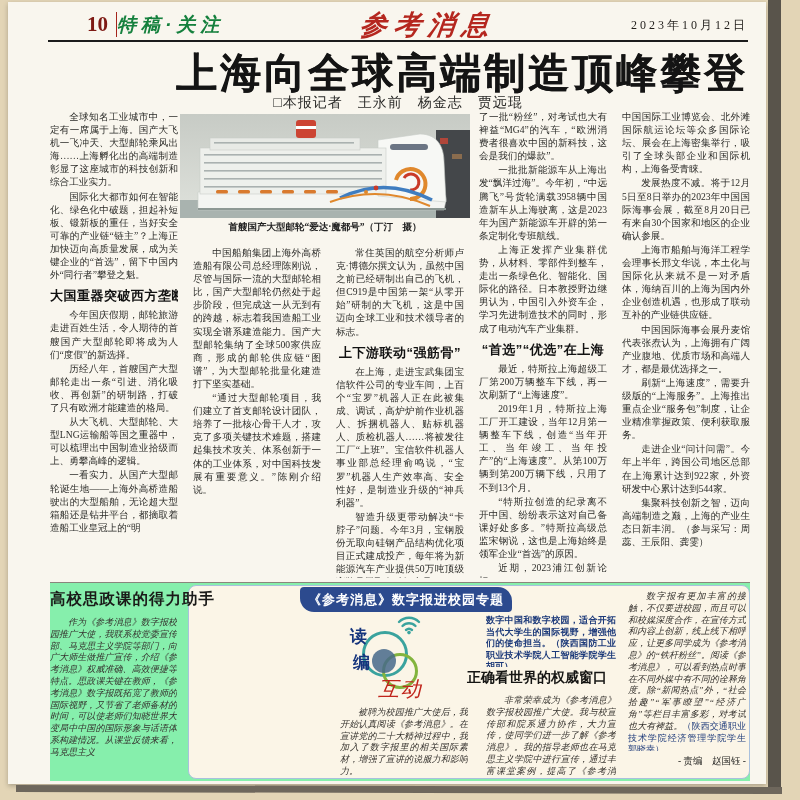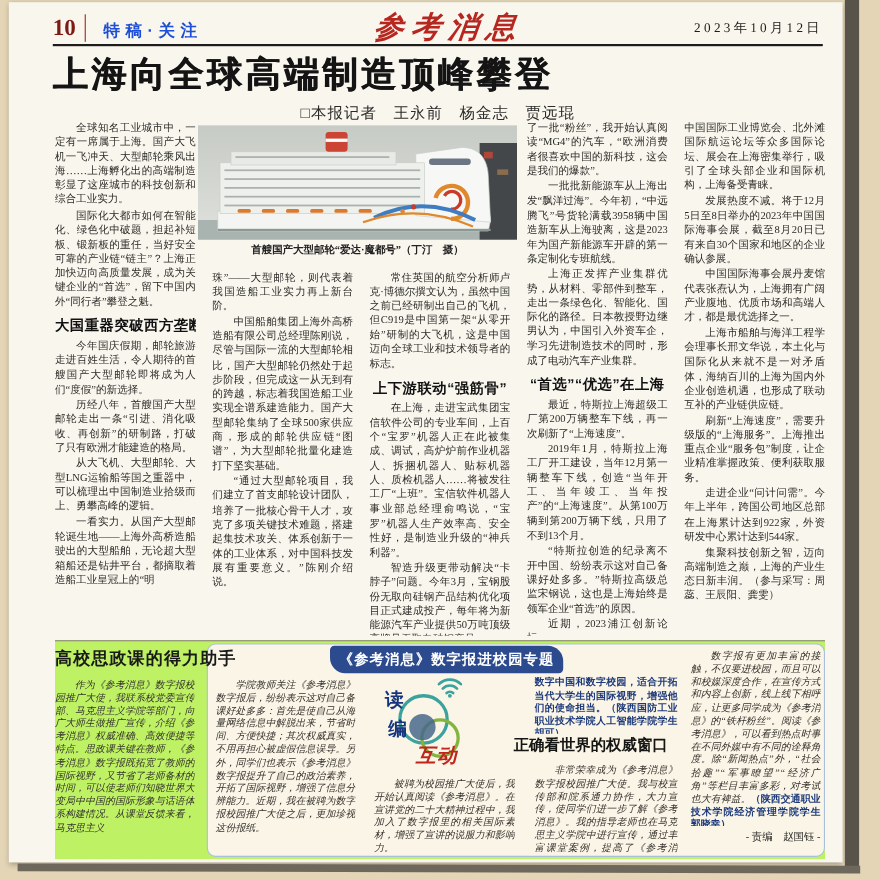--- a/index.html
+++ b/index.html
@@ -5,77 +5,77 @@
   html,body{margin:0;padding:0;}
   body{width:800px;height:800px;background:#e3d5b6;position:relative;overflow:hidden;
        font-family:"Liberation Serif","DejaVu Serif",serif;}
   .sheet{position:absolute;left:8px;top:2px;width:758px;height:782px;background:#f9f6ee;
          box-shadow:0 2px 5px rgba(0,0,0,.25);}
   .edge-right{position:absolute;left:768px;top:0;width:13px;height:792px;background:#59544b;}
   .edge-bottom{position:absolute;left:16px;top:786px;width:766px;height:7px;background:#6e675c;transform:rotate(.15deg);}
 
   
   .hdr{position:absolute;left:40px;right:18px;top:10px;height:26px;display:flex;align-items:center;justify-content:space-between;}
-  .hdr-left{display:flex;align-items:flex-end;gap:16px;}
+  .hdr-left{display:flex;align-items:flex-start;gap:0;margin-left:39px;}
   .pageno{font-size:21px;font-weight:bold;color:#7e1a14;border-right:1.5px solid #a5251c;padding-right:8px;}
-  .section{font-size:15px;font-weight:bold;color:#1d4ed8;letter-spacing:5px;font-family:"Liberation Sans","DejaVu Sans",sans-serif;}
+  .section{font-size:19px;font-weight:bold;color:#15803d;letter-spacing:5px;font-family:"Liberation Sans","DejaVu Sans",sans-serif;font-style:italic;}
   .masthead{font-size:27px;font-weight:bold;font-style:italic;color:#b5271f;letter-spacing:7px;
             font-family:"DejaVu Serif",serif;transform:skewX(-6deg);display:inline-block;}
   .date{font-size:12px;color:#201d1a;letter-spacing:3px;}
   .hdr-rule{position:absolute;left:40px;right:18px;top:38px;height:2px;background:#1c1c1c;}
 
   
-  .headline{position:absolute;left:40px;right:18px;top:44px;text-align:left;font-size:32px;font-weight:900;
+  .headline{position:absolute;left:40px;right:18px;top:44px;text-align:right;font-size:41px;font-weight:900;
             color:#141414;letter-spacing:3px;font-family:"Liberation Sans","DejaVu Sans",sans-serif;
             text-shadow:.6px 0 #141414;}
   .byline{position:absolute;left:40px;right:18px;top:92px;text-align:center;font-size:14px;color:#2a2a28;letter-spacing:1px;}
 
   
   .bodygrid{position:absolute;left:42px;top:108px;width:700px;height:468px;display:flex;gap:15px;}
   .col{width:128px;overflow:hidden;font-size:9.6px;line-height:13.1px;text-align:justify;color:#2b2b28;}
   .col p{margin:0 0 1px;text-indent:2em;}
   .col p.noind{text-indent:0;}
   .col h3{font-size:13px;font-weight:900;margin:8px 0 6px;letter-spacing:.5px;color:#111;
           font-family:"Liberation Sans","DejaVu Sans",sans-serif;white-space:nowrap;text-align:center;}
   .sp{height:136px;}
 
   
   .photo{position:absolute;left:130px;top:4px;width:290px;height:104px;z-index:5;background:#cfd3cd;}
   .caption{position:absolute;left:130px;top:111px;width:290px;text-align:center;font-size:9.5px;font-weight:bold;color:#222;z-index:5;}
 
   
-  .campus{position:absolute;left:42px;top:580px;width:700px;height:198px;background:#bef264;border-top:1px solid #8a857c;}
+  .campus{position:absolute;left:42px;top:580px;width:700px;height:198px;background:#86efac;border-top:1px solid #8a857c;}
   .cbox{position:absolute;left:138px;top:2px;width:560px;height:192px;border:1.5px solid #a9c0dd;border-radius:8px;background:#fbf5e7;}
   .lhead{position:absolute;left:0;top:6px;font-size:15.5px;font-weight:900;color:#1a1a18;letter-spacing:1px;
          font-family:"Liberation Sans","DejaVu Sans",sans-serif;}
   .banner{position:absolute;left:250px;top:4px;width:212px;height:25px;background:#2c4a8e;color:#fff;border-radius:4px 14px 4px 14px;
           display:flex;align-items:center;justify-content:center;font-size:13px;font-weight:700;letter-spacing:1px;
           font-family:"Liberation Sans","DejaVu Sans",sans-serif;z-index:6;}
   .ltxt{position:absolute;overflow:hidden;font-size:9px;line-height:11.8px;text-align:justify;color:#35322e;font-style:italic;}
   .ltxt p{margin:0;text-indent:2em;}
   .ca{left:0;top:34px;width:127px;height:158px;}
   .cb{left:146px;top:34px;width:127px;height:158px;}
   .cc{left:290px;top:124px;width:128px;height:68px;}
   .cd{left:436px;top:112px;width:130px;height:80px;}
   .ce{left:578px;top:8px;width:118px;height:160px;}
   .intro{position:absolute;left:436px;top:32px;width:130px;height:52px;font-size:9px;line-height:11.6px;
          font-weight:bold;color:#1d3a7a;text-align:justify;overflow:hidden;}
   .rhead{position:absolute;left:417px;top:86px;width:145px;font-size:14px;font-weight:900;color:#151513;white-space:nowrap;
          font-family:"Liberation Sans","DejaVu Sans",sans-serif;}
-  .attr{font-weight:bold;color:#1d3a7a;font-style:normal;}
+  .attr{font-weight:normal;color:#1d3a7a;font-style:normal;}
   .editor{position:absolute;left:578px;top:172px;width:118px;text-align:right;font-size:9.5px;color:#2b2b28;}
 
   
   .logo{position:absolute;left:300px;top:30px;width:76px;height:92px;z-index:6;}
   .ring1{position:absolute;left:12px;top:18px;width:40px;height:40px;border:3px solid #3aa39e;border-radius:50%;}
   .ring2{position:absolute;left:32px;top:40px;width:30px;height:30px;border:3px solid #83b43e;border-radius:50%;}
   .blob{position:absolute;left:22px;top:36px;width:24px;height:24px;background:#46688a;border-radius:50%;opacity:.85;}
   .lg-du,.lg-bian{position:absolute;font-size:17px;font-weight:900;color:#16357d;font-family:"Liberation Sans","DejaVu Sans",sans-serif;}
   .lg-du{left:0;top:12px;} .lg-bian{left:3px;top:38px;}
-  .lg-hd{position:absolute;left:28px;top:62px;font-size:18px;font-weight:700;color:#c0251c;font-style:italic;
+  .lg-hd{position:absolute;left:28px;top:62px;font-size:21px;font-weight:400;color:#c0251c;font-style:italic;
          font-family:"Liberation Sans","DejaVu Sans",sans-serif;letter-spacing:1px;}
   .wifi{position:absolute;left:46px;top:0;}
 </style>
 </head>
 <body>
 
 <div class="sheet">
 
   <div class="hdr">
     <div class="hdr-left">
@@ -152,68 +152,64 @@
       <p>国际化大都市如何在智能化、绿色化中破题，担起补短板、锻新板的重任，当好安全可靠的产业链“链主”？上海正加快迈向高质量发展，成为关键企业的“首选”，留下中国内外“同行者”攀登之魁。</p>
       <h3>大国重器突破西方垄断</h3>
       <p>今年国庆假期，邮轮旅游走进百姓生活，令人期待的首艘国产大型邮轮即将成为人们“度假”的新选择。</p>
       <p>历经八年，首艘国产大型邮轮走出一条“引进、消化吸收、再创新”的研制路，打破了只有欧洲才能建造的格局。</p>
       <p>从大飞机、大型邮轮、大型LNG运输船等国之重器中，可以梳理出中国制造业拾级而上、勇攀高峰的逻辑。</p>
       <p>一看实力。从国产大型邮轮诞生地——上海外高桥造船驶出的大型船舶，无论超大型箱船还是钻井平台，都摘取着造船工业皇冠上的“明</p>
     </div>
 
     <div class="col">
       <div class="sp"></div>
-      <p class="noind">珠”——大型邮轮，则代表着我国造船工业实力再上新台阶。</p>
       <p>中国船舶集团上海外高桥造船有限公司总经理陈刚说，尽管与国际一流的大型邮轮相比，国产大型邮轮仍然处于起步阶段，但完成这一从无到有的跨越，标志着我国造船工业实现全谱系建造能力。国产大型邮轮集纳了全球500家供应商，形成的邮轮供应链“图谱”，为大型邮轮批量化建造打下坚实基础。</p>
       <p>“通过大型邮轮项目，我们建立了首支邮轮设计团队，培养了一批核心骨干人才，攻克了多项关键技术难题，搭建起集技术攻关、体系创新于一体的工业体系，对中国科技发展有重要意义。”陈刚介绍说。</p>
 
     </div>
 
     <div class="col">
       <div class="sp"></div>
       <p>常住英国的航空分析师卢克·博德尔撰文认为，虽然中国之前已经研制出自己的飞机，但C919是中国第一架“从零开始”研制的大飞机，这是中国迈向全球工业和技术领导者的标志。</p>
       <h3>上下游联动“强筋骨”</h3>
       <p>在上海，走进宝武集团宝信软件公司的专业车间，上百个“宝罗”机器人正在此被集成、调试，高炉炉前作业机器人、拆捆机器人、贴标机器人、质检机器人……将被发往工厂“上班”。宝信软件机器人事业部总经理俞鸣说，“宝罗”机器人生产效率高、安全性好，是制造业升级的“神兵利器”。</p>
       <p>智造升级更带动解决“卡脖子”问题。今年3月，宝钢股份无取向硅钢产品结构优化项目正式建成投产，每年将为新能源汽车产业提供50万吨顶级高牌号无取向硅钢产品。</p>
 
     </div>
 
     <div class="col">
-      <p class="noind">了一批“粉丝”，我开始认真阅读“MG4”的汽车，“欧洲消费者很喜欢中国的新科技，这会是我们的爆款”。</p>
+      <p class="noind">了一批“粉丝”，对考试也大有裨益“MG4”的汽车，“欧洲消费者很喜欢中国的新科技，这会是我们的爆款”。</p>
       <p>一批批新能源车从上海出发“飘洋过海”。今年初，“中远腾飞”号货轮满载3958辆中国造新车从上海驶离，这是2023年为国产新能源车开辟的第一条定制化专班航线。</p>
       <p>上海正发挥产业集群优势，从材料、零部件到整车，走出一条绿色化、智能化、国际化的路径。日本教授野边继男认为，中国引入外资车企，学习先进制造技术的同时，形成了电动汽车产业集群。</p>
       <h3>“首选”“优选”在上海</h3>
       <p>最近，特斯拉上海超级工厂第200万辆整车下线，再一次刷新了“上海速度”。</p>
       <p>2019年1月，特斯拉上海工厂开工建设，当年12月第一辆整车下线，创造“当年开工、当年竣工、当年投产”的“上海速度”。从第100万辆到第200万辆下线，只用了不到13个月。</p>
       <p>“特斯拉创造的纪录离不开中国、纷纷表示这对自己备课好处多多。”特斯拉高级总监宋钢说，这也是上海始终是领军企业“首选”的原因。</p>
       <p>近期，2023浦江创新论坛、</p>
     </div>
 
     <div class="col">
       <p class="noind">中国国际工业博览会、北外滩国际航运论坛等众多国际论坛、展会在上海密集举行，吸引了全球头部企业和国际机构，上海备受青睐。</p>
       <p>发展热度不减。将于12月5日至8日举办的2023年中国国际海事会展，截至8月20日已有来自30个国家和地区的企业确认参展。</p>
+      <p>上海市船舶与海洋工程学会理事长邢文华说，本土化与国际化从来就不是一对矛盾体，海纳百川的上海为国内外企业创造机遇，也形成了联动互补的产业链供应链。</p>
       <p>中国国际海事会展丹麦馆代表张焘认为，上海拥有广阔产业腹地、优质市场和高端人才，都是最优选择之一。</p>
-      <p>上海市船舶与海洋工程学会理事长邢文华说，本土化与国际化从来就不是一对矛盾体，海纳百川的上海为国内外企业创造机遇，也形成了联动互补的产业链供应链。</p>
       <p>刷新“上海速度”，需要升级版的“上海服务”。上海推出重点企业“服务包”制度，让企业精准掌握政策、便利获取服务。</p>
       <p>走进企业“问计问需”。今年上半年，跨国公司地区总部在上海累计达到922家，外资研发中心累计达到544家。</p>
       <p>集聚科技创新之智，迈向高端制造之巅，上海的产业生态日新丰润。（参与采写：周蕊、王辰阳、龚雯）</p>
     </div>
   </div>
 
   <div class="campus">
     <div class="cbox"></div>
 
     <div class="lhead">高校思政课的得力助手</div>
     <div class="banner">《参考消息》数字报进校园专题</div>
 
     <div class="ltxt ca">
       <p>作为《参考消息》数字报校园推广大使，我联系校党委宣传部、马克思主义学院等部门，向广大师生做推广宣传，介绍《参考消息》权威准确、高效便捷等特点。思政课关键在教师，《参考消息》数字报既拓宽了教师的国际视野，又节省了老师备材的时间，可以使老师们知晓世界大变局中中国的国际形象与话语体系构建情况。从课堂反馈来看，马克思主义</p>
-    </div>
-    <div class="ltxt cb">
-      <p>学院教师关注《参考消息》数字报后，纷纷表示这对自己备课好处多多：首先是使自己从海量网络信息中解脱出来，节省时间、方便快捷；其次权威真实，不用再担心被虚假信息误导。另外，同学们也表示《参考消息》数字报提升了自己的政治素养，开拓了国际视野，增强了信息分辨能力。近期，我在被聘为数字报校园推广大使之后，更加珍视这份报纸。</p>
     </div>
 
     <div class="logo">
       <div class="ring1"></div>
       <div class="ring2"></div>
       <div class="blob"></div>
       <span class="lg-du">读</span>
       <span class="lg-bian">编</span>
       <span class="lg-hd">互动</span>
       <span class="wifi">

